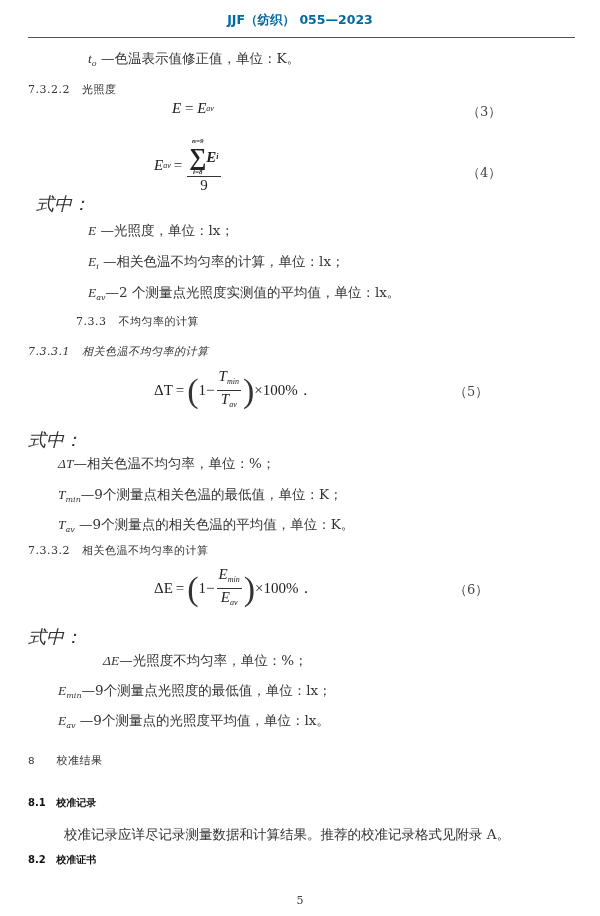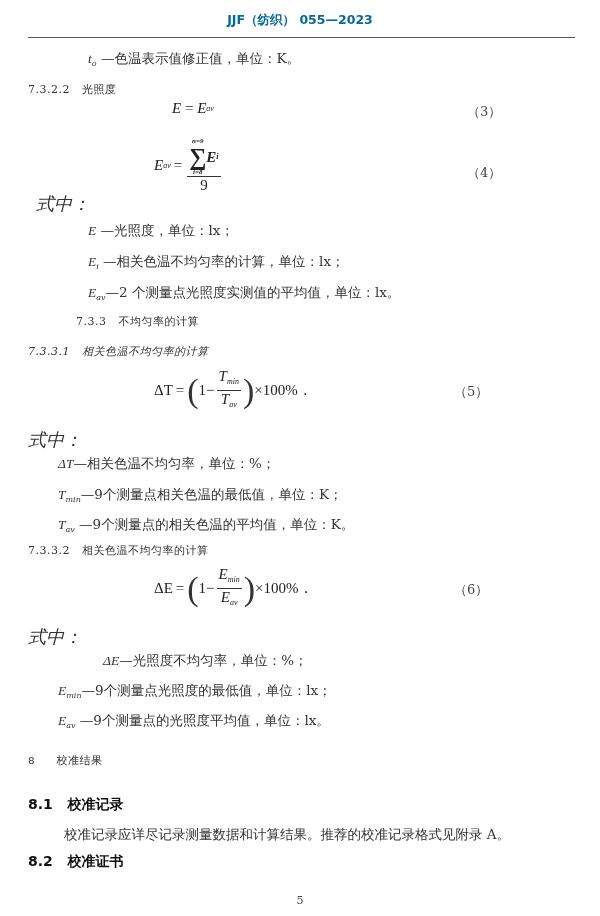--- a/index.html
+++ b/index.html
@@ -11,21 +11,21 @@
   .abs { position: absolute; white-space: nowrap; }
   .header {
     left: 0; width: 600px; top: 12px; text-align: center;
     font-family: "DejaVu Sans", "Liberation Sans", sans-serif;
     font-size: 12.5px; color: #0369a1; font-weight: bold;
   }
   .rule { position: absolute; left: 28px; width: 547px; top: 37px; height: 0; border-top: 1.5px solid #555; }
   .txt { font-size: 13.5px; color: #333; }
   .small { font-size: 18px; font-style: italic; }
   .sec { font-size: 11px; color: #333; letter-spacing: 0.5px; }
-  .bold { font-weight: bold; font-family: "DejaVu Sans", "Liberation Sans", sans-serif; font-size: 14px; color: #111; }
+  .bold { font-weight: bold; font-family: "DejaVu Sans", "Liberation Sans", sans-serif; font-size: 10px; color: #111; }
   .math { font-family: "Liberation Serif", "DejaVu Serif", serif; font-style: italic; }
   .up { font-style: normal; }
   sub { font-size: 8px; font-style: italic; vertical-align: -3px; }
   .eqno { font-size: 13px; color: #444; font-family: "DejaVu Serif", serif; }
   .frac { display: inline-flex; flex-direction: column; align-items: center; vertical-align: middle; margin: 0 2px; }
   .frac .num { border-bottom: 1px solid #333; padding: 0 2px; line-height: 16px; }
   .frac .den { line-height: 16px; padding: 0 2px; }
   .paren { font-size: 34px; font-style: normal; vertical-align: middle; font-weight: 100; line-height: 1; color: #333; }
   .eq { font-size: 15px; color: #222; display: flex; align-items: center; }
   .sigma { display: inline-flex; flex-direction: column; align-items: center; line-height: 1; }

